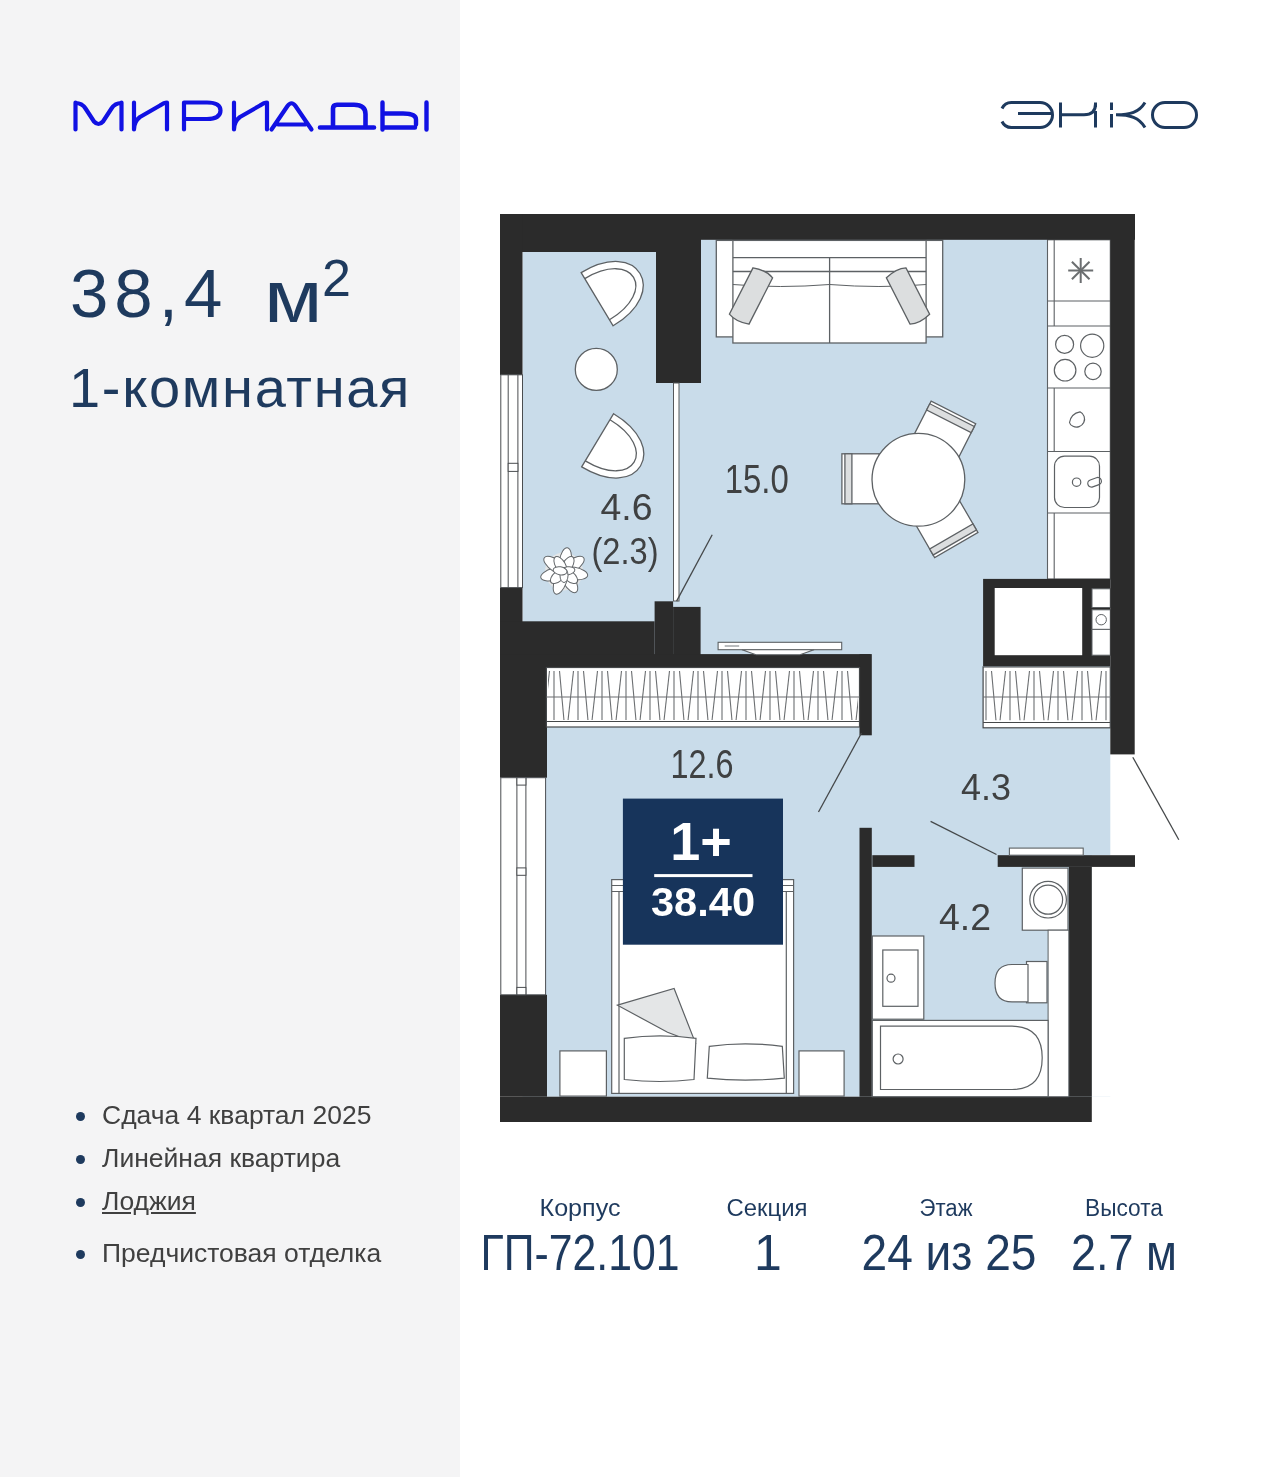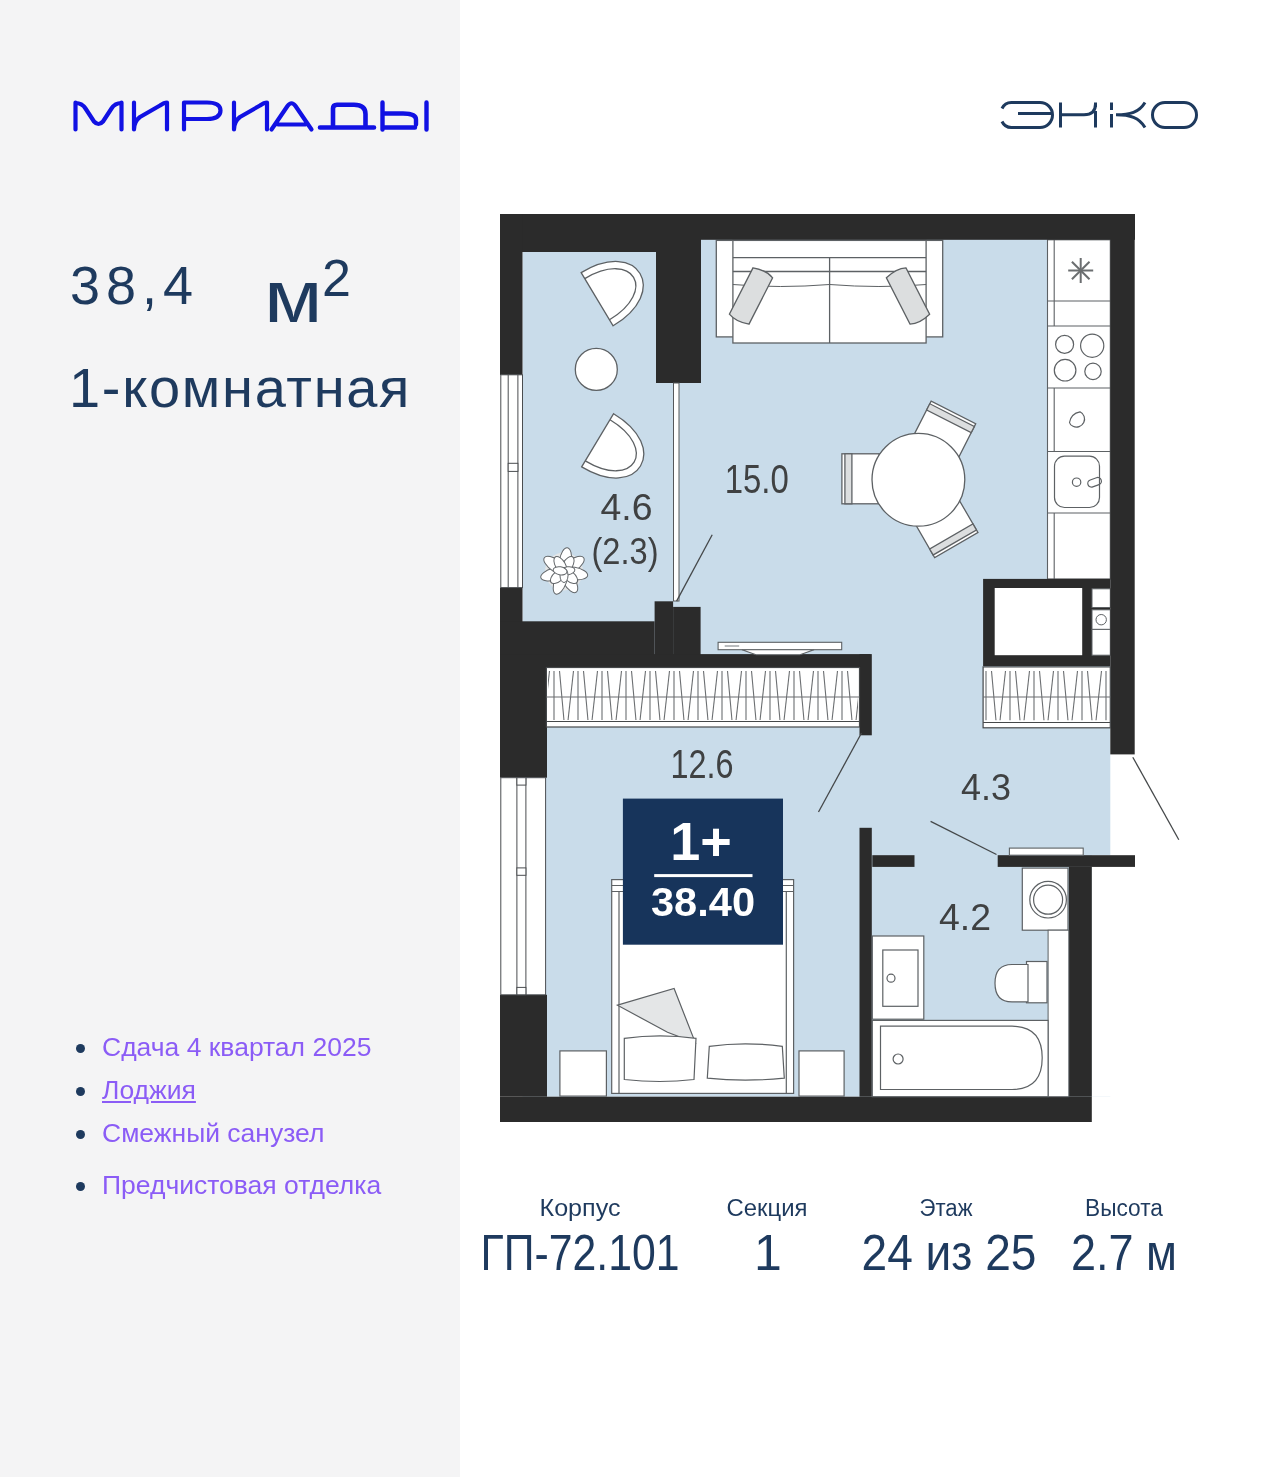--- a/index.html
+++ b/index.html
@@ -24,31 +24,31 @@
 <svg class="abs" style="left:999px;top:99px;" width="200" height="32" viewBox="0 0 200 32" fill="none" stroke="#1e3a5e" stroke-width="3" stroke-linecap="butt">
 <path d="M3,9.5 A10.5,10.5 0 0 1 13,3.5 H41 A12,12 0 0 1 41,28.5 H13 A10.5,10.5 0 0 1 3,22.5"></path>
 <path d="M19,14.5 H53"></path>
 <path d="M61.5,3.5 V28.5 M61.5,15.8 H85 Q96.5,15.8 96.5,5"></path>
 <path d="M96.5,3.5 V8 M96.5,12 V28.5"></path>
 <path d="M112.5,3.5 V11 M112.5,15 V28.5"></path>
 <path d="M146,3.5 C140,13.5 131,15.8 117,15.8 M117,15.8 C131,15.8 140,18.5 146,28.5"></path>
 <rect x="153.5" y="3.5" width="44" height="25" rx="12.5"></rect>
 </svg>
 
-<div class="abs" style="left:70px;top:254px;color:#1e3a5e;font-size:54px;letter-spacing:6px;">38,4</div>
+<div class="abs" style="left:70px;top:254px;color:#1e3a5e;font-size:69px;letter-spacing:6px;">38,4</div>
 <div class="abs" style="left:264px;top:254px;color:#1e3a5e;font-size:74px;transform:scaleX(1.15);transform-origin:0 0;">м</div>
 
 <div class="abs" style="left:322px;top:248px;color:#1e3a5e;font-size:52px;">2</div>
 
 <div class="abs" style="left:69px;top:355px;color:#1e3a5e;font-size:56px;letter-spacing:1.7px;">1-комнатная</div>
 
-<div class="abs" style="left:76px;top:1032px;color:#8b5cf6;font-size:26.5px;">
+<div class="abs" style="left:76px;top:1100px;color:#404040;font-size:26.5px;">
 <div style="height:43.2px;"><span style="display:inline-block;width:9px;height:9px;border-radius:50%;background:#1e3a5e;vertical-align:3px;margin-right:17px;"></span>Сдача 4 квартал 2025</div>
+<div style="height:43.2px;"><span style="display:inline-block;width:9px;height:9px;border-radius:50%;background:#1e3a5e;vertical-align:3px;margin-right:17px;"></span>Линейная квартира</div>
 <div style="height:43.2px;text-decoration:underline;"><span style="display:inline-block;width:9px;height:9px;border-radius:50%;background:#1e3a5e;vertical-align:3px;margin-right:17px;"></span>Лоджия</div>
-<div style="height:43.2px;"><span style="display:inline-block;width:9px;height:9px;border-radius:50%;background:#1e3a5e;vertical-align:3px;margin-right:17px;"></span>Смежный санузел</div>
 <div style="height:43.2px;margin-top:8px;"><span style="display:inline-block;width:9px;height:9px;border-radius:50%;background:#1e3a5e;vertical-align:3px;margin-right:17px;"></span>Предчистовая отделка</div>
 </div>
 
 <svg class="abs" style="left:460px;top:1180px;" width="820" height="110" viewBox="460 1180 820 110">
 <g fill="#1e3a5e" font-family="Liberation Sans" text-anchor="middle">
 
 <text x="580" y="1216" font-size="23" textLength="81" lengthAdjust="spacingAndGlyphs">Корпус</text>
 
 <text x="580" y="1270" font-size="50" textLength="199" lengthAdjust="spacingAndGlyphs">ГП-72.101</text>
 

